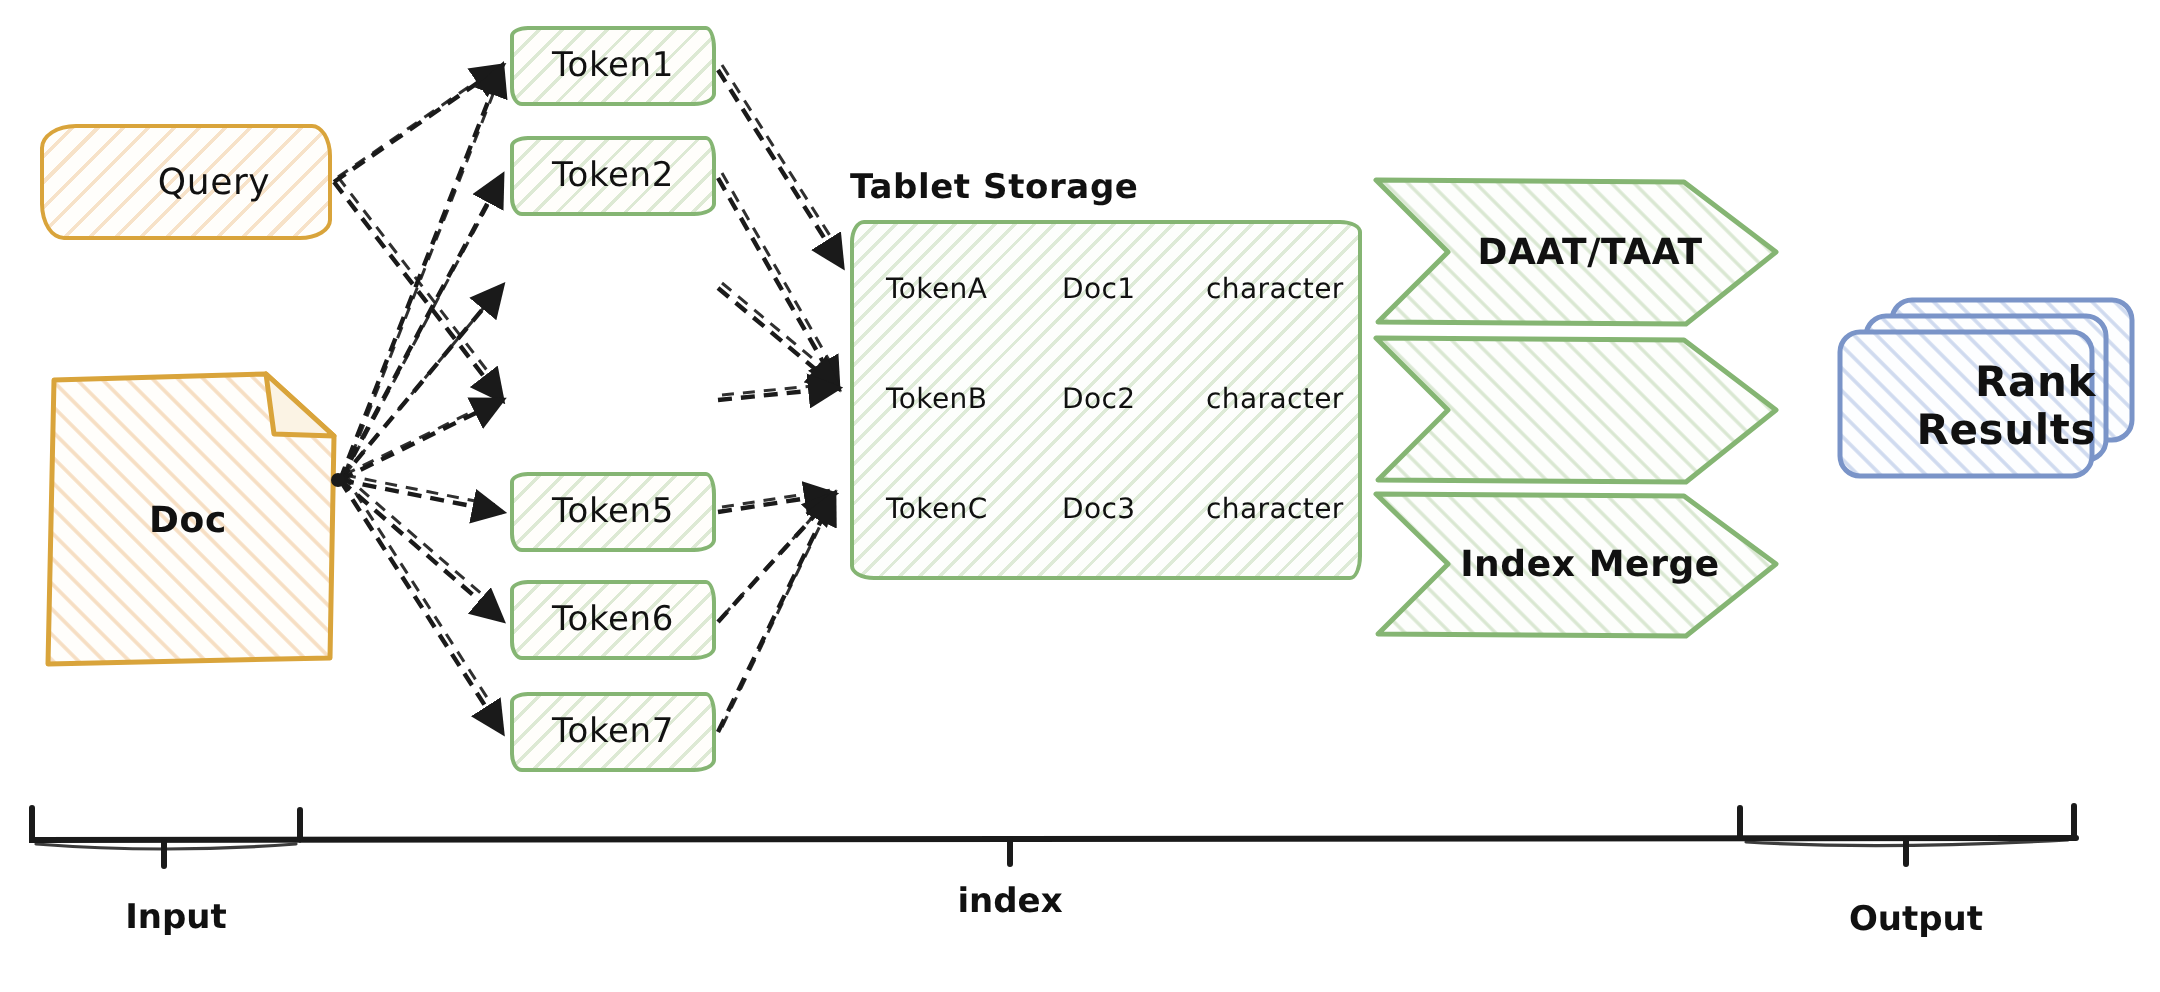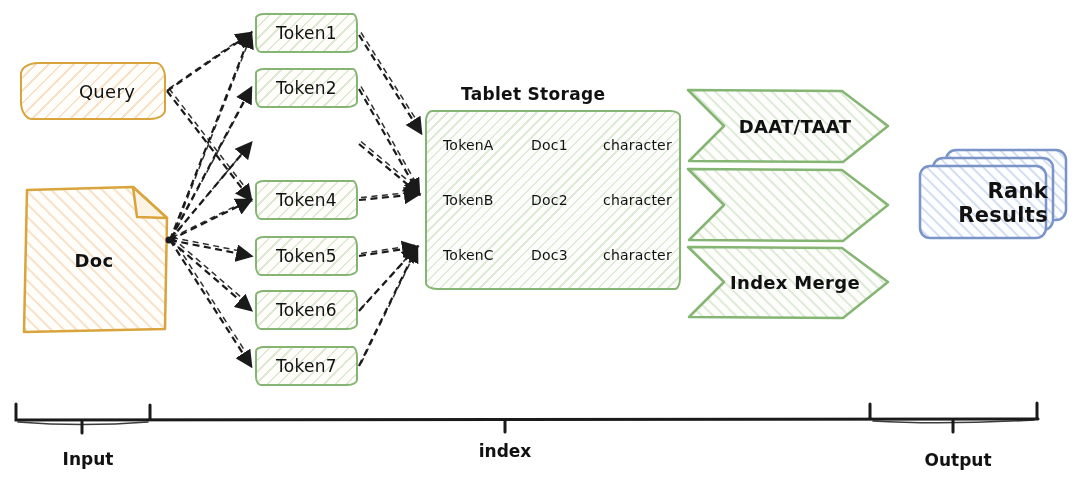--- a/index.html
+++ b/index.html
@@ -33,21 +33,21 @@
   .green-node{
     border-color:var(--accent-index);
     background-image:repeating-linear-gradient(135deg, rgba(150,190,130,.32) 0 1.7px, transparent 1.7px 8px);
     border-radius:9px 5px 11px 6px / 5px 11px 6px 9px;
   }
   .query{left:20px;top:62px;width:146px;height:58px;font-size:18px;}
 
   .token{left:255px;width:103px;height:40px;}
 
   .tablet-title{
-    position:absolute;left:425px;top:84px;font-size:17px;font-weight:600;letter-spacing:.3px;margin-left:36px;
+    position:absolute;left:425px;top:84px;font-size:17px;font-weight:600;letter-spacing:.3px;
   }
   .tablet-box{
     position:absolute;left:425px;top:110px;width:256px;height:180px;
     border:2.5px solid var(--accent-index);
     border-radius:7px 11px 6px 12px / 11px 6px 12px 7px;
     background-color:#fdfefc;
     background-image:repeating-linear-gradient(135deg, rgba(150,190,130,.30) 0 1.7px, transparent 1.7px 7px);
     display:flex;flex-direction:column;justify-content:space-around;
     padding:6px 8px 6px 16px;
   }
@@ -162,23 +162,20 @@
     <span>Query</span>
   </div>
   <div class="overlay-label doc-label">Doc</div>
 
   <div class="node green-node token" style="top:13px">
       <span>Token1</span>
     </div>
   <div class="node green-node token" style="top:68px">
       <span>Token2</span>
     </div>
-  <div class="node green-node token" style="top:180px">
-      <span>Token4</span>
-    </div>
   <div class="node green-node token" style="top:236px">
       <span>Token5</span>
     </div>
   <div class="node green-node token" style="top:290px">
       <span>Token6</span>
     </div>
   <div class="node green-node token" style="top:346px">
       <span>Token7</span>
     </div>
 

